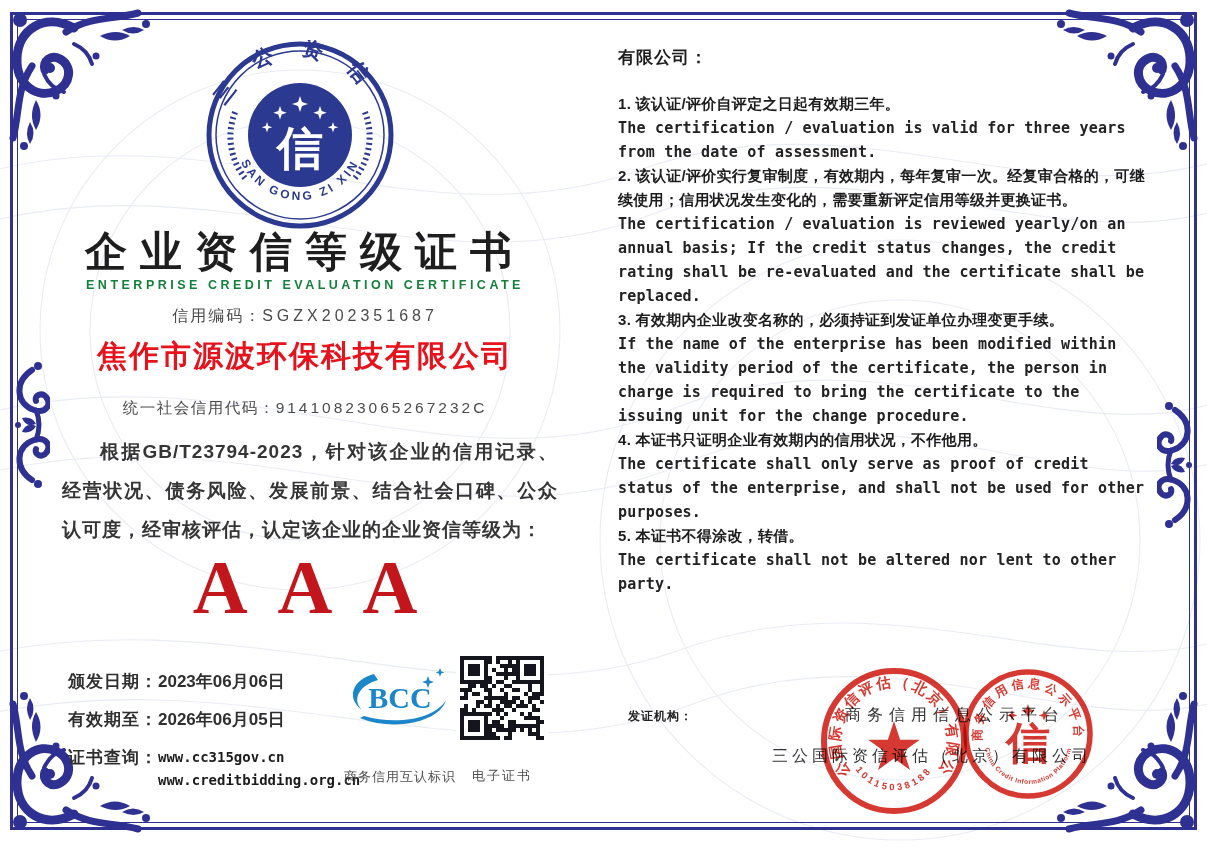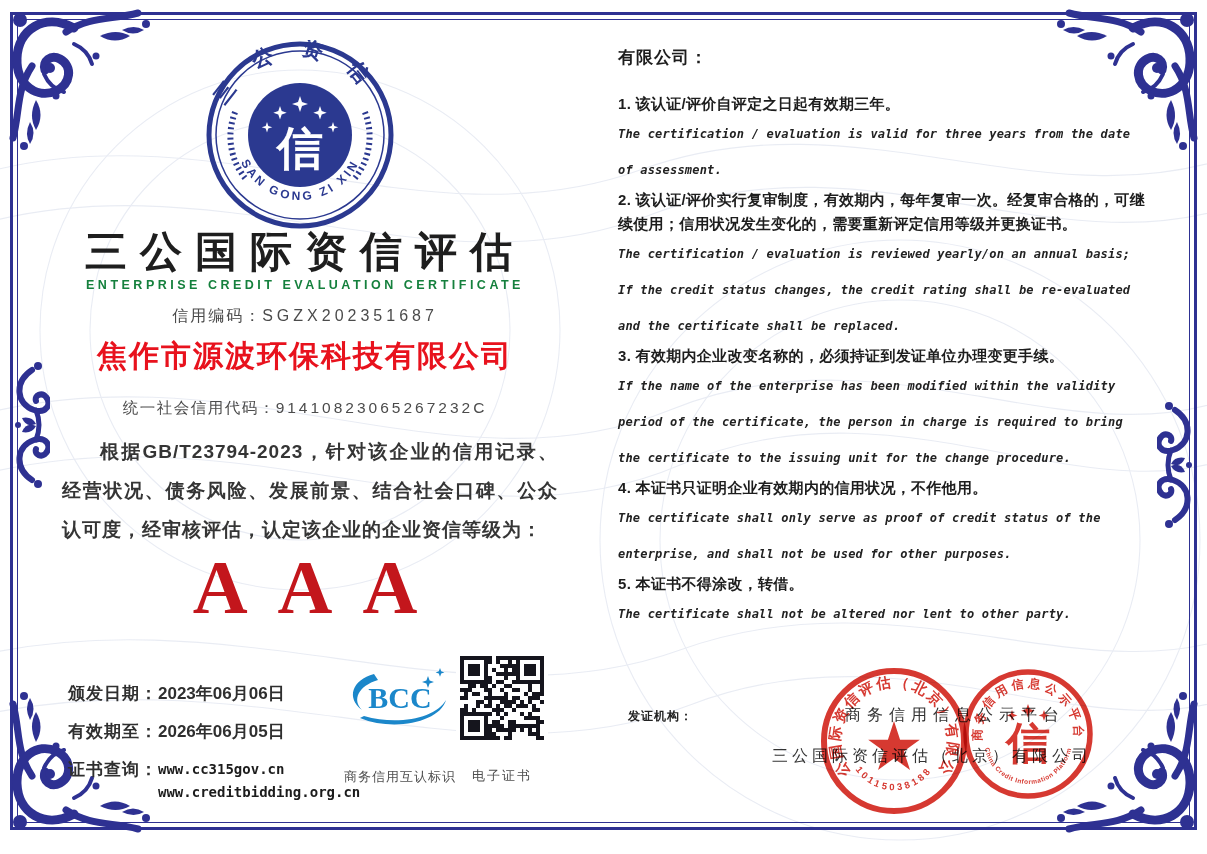--- a/index.html
+++ b/index.html
@@ -26,37 +26,37 @@
   .credit-line{left:30px;top:306px;width:550px;text-align:center;font-size:16px;color:#4b4b4b;
     letter-spacing:2px;font-weight:500;}
   .company{left:30px;top:336px;width:550px;text-align:center;font-size:30px;font-weight:bold;
     color:#e8121d;letter-spacing:2px;white-space:nowrap;}
   .social-line{left:30px;top:398px;width:550px;text-align:center;font-size:15.5px;color:#4b4b4b;
     letter-spacing:1.5px;font-weight:500;}
   .statement{left:62px;top:432px;width:496px;font-size:19px;font-weight:600;color:#353535;
     line-height:39px;text-align:justify;text-indent:2em;letter-spacing:1px;}
   .grade{left:30px;top:544px;width:550px;text-align:center;font-family:"Liberation Serif",serif;
     font-weight:bold;font-size:76px;color:#c3161c;letter-spacing:30px;padding-left:30px;box-sizing:border-box;}
-  .issue-block{left:68px;top:670px;font-size:17px;font-weight:bold;color:#2f2f2f;margin-top:12px;}
+  .issue-block{left:68px;top:670px;font-size:17px;font-weight:bold;color:#2f2f2f;}
   .issue-row{margin-bottom:15px;display:flex;}
   .issue-row .lbl{letter-spacing:1px;}
   .urls{font-family:"DejaVu Sans Mono",monospace;font-weight:bold;font-size:14px;line-height:23px;color:#1c1c1c;}
   .bcc-block{left:340px;top:664px;width:120px;text-align:center;}
   .bcc-label{margin-top:36px;font-size:13px;color:#4f4f4f;letter-spacing:1px;font-weight:500;}
   .qr-block{left:452px;top:656px;width:100px;text-align:center;}
   .qr{width:84px;height:84px;margin:0 auto;display:grid;grid-template-columns:repeat(21,4px);
     grid-template-rows:repeat(21,4px);background:#fff;outline:4px solid #fff;}
   .qr i{display:block;}
   .qr i.on{background:#15151d;}
   .qr-label{margin-top:27px;font-size:13px;color:#4f4f4f;letter-spacing:2px;font-weight:500;}
   .notes-header{left:618px;top:46px;font-size:17px;font-weight:bold;color:#1d1d1d;letter-spacing:1px;}
   .notes{left:618px;top:92px;width:532px;}
   .note-zh{font-size:15px;font-weight:bold;color:#1d1d1d;line-height:24px;letter-spacing:.3px;}
-  .note-en{font-family:"DejaVu Sans Mono",monospace;font-size:12px;font-weight:bold;color:#222;
-    line-height:36px;letter-spacing:.2px;font-style:italic;}
+  .note-en{font-family:"DejaVu Sans Mono",monospace;font-size:15px;font-weight:bold;color:#222;
+    line-height:24px;letter-spacing:.2px;}
   .issuer-label{left:628px;top:708px;font-size:12px;font-weight:bold;color:#222;letter-spacing:1px;}
   .issuer-platform{left:845px;top:705px;font-size:16px;color:#333;letter-spacing:6px;white-space:nowrap;font-weight:500;}
   .issuer-company{left:772px;top:746px;font-size:16px;color:#333;letter-spacing:4px;white-space:nowrap;font-weight:500;}
   .seal{mix-blend-mode:multiply;opacity:.92;}
   .seal1{left:818px;top:665px;}
   .seal2{left:960px;top:666px;}
 </style>
 </head>
 <body>
 
@@ -152,21 +152,21 @@
     <g fill="#ffffff">
       <path d="M95,56 l2,6 6,2 -6,2 -2,6 -2,-6 -6,-2 6,-2 z"></path>
       <path d="M75,66 l1.7,5 5,1.7 -5,1.7 -1.7,5 -1.7,-5 -5,-1.7 5,-1.7 z"></path>
       <path d="M115,66 l1.7,5 5,1.7 -5,1.7 -1.7,5 -1.7,-5 -5,-1.7 5,-1.7 z"></path>
       <path d="M62,82 l1.3,4 4,1.3 -4,1.3 -1.3,4 -1.3,-4 -4,-1.3 4,-1.3 z"></path>
       <path d="M128,82 l1.3,4 4,1.3 -4,1.3 -1.3,4 -1.3,-4 -4,-1.3 4,-1.3 z"></path>
     </g>
     <text x="95" y="124" text-anchor="middle" font-size="46" font-weight="bold" fill="#ffffff">信</text>
   </svg>
 
-  <div class="abs title-zh">三公国际资信评估</div>
+  <div class="abs title-zh">企业资信等级证书</div>
   <div class="abs title-en">ENTERPRISE CREDIT EVALUATION CERTIFICATE</div>
 
   <div class="abs credit-line"><span>信用编码：</span><span style="letter-spacing:4px">SGZX202351687</span></div>
 
   <div class="abs company">焦作市源波环保科技有限公司</div>
 
   <div class="abs social-line"><span>统一社会信用代码：</span><span style="letter-spacing:3px">91410823065267232C</span></div>
 
   <div class="abs statement">根据GB/T23794-2023，针对该企业的信用记录、经营状况、债务风险、发展前景、结合社会口碑、公众认可度，经审核评估，认定该企业的企业资信等级为：</div>
 

